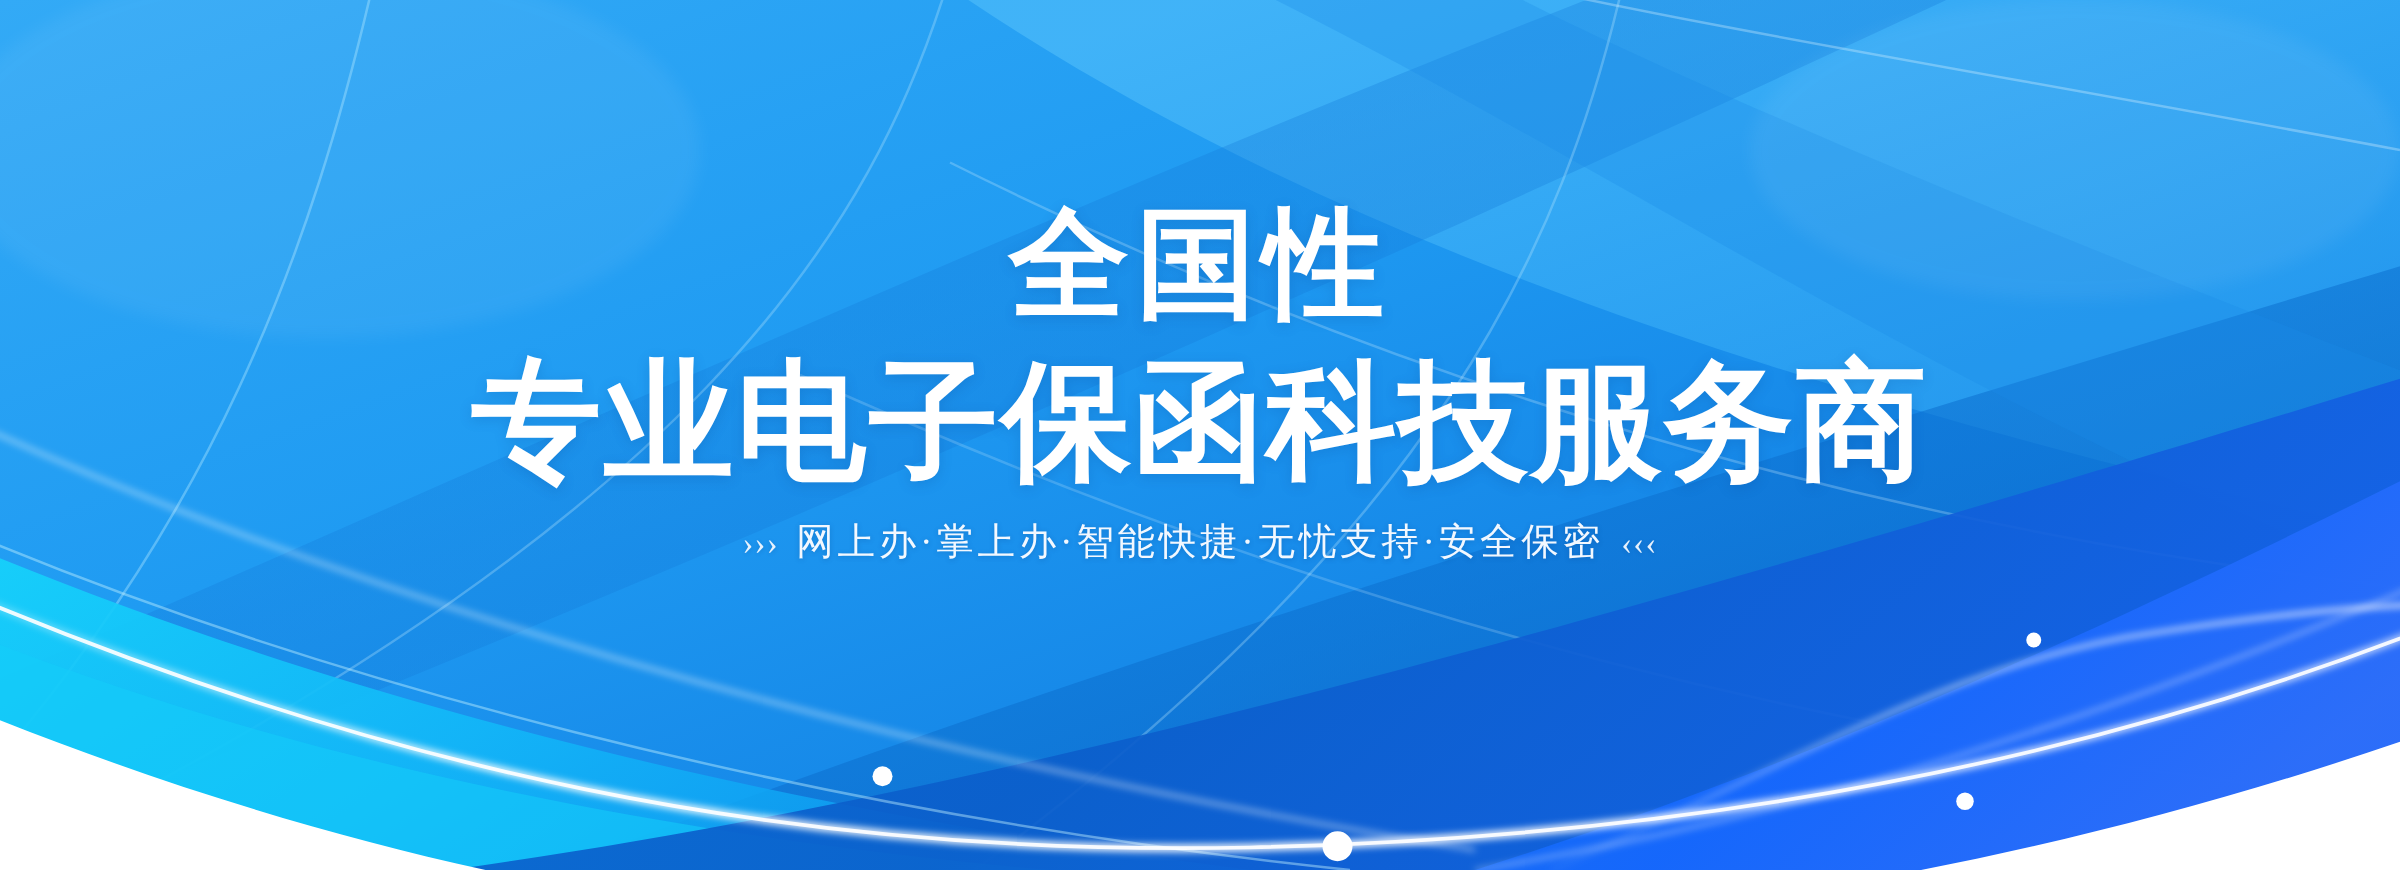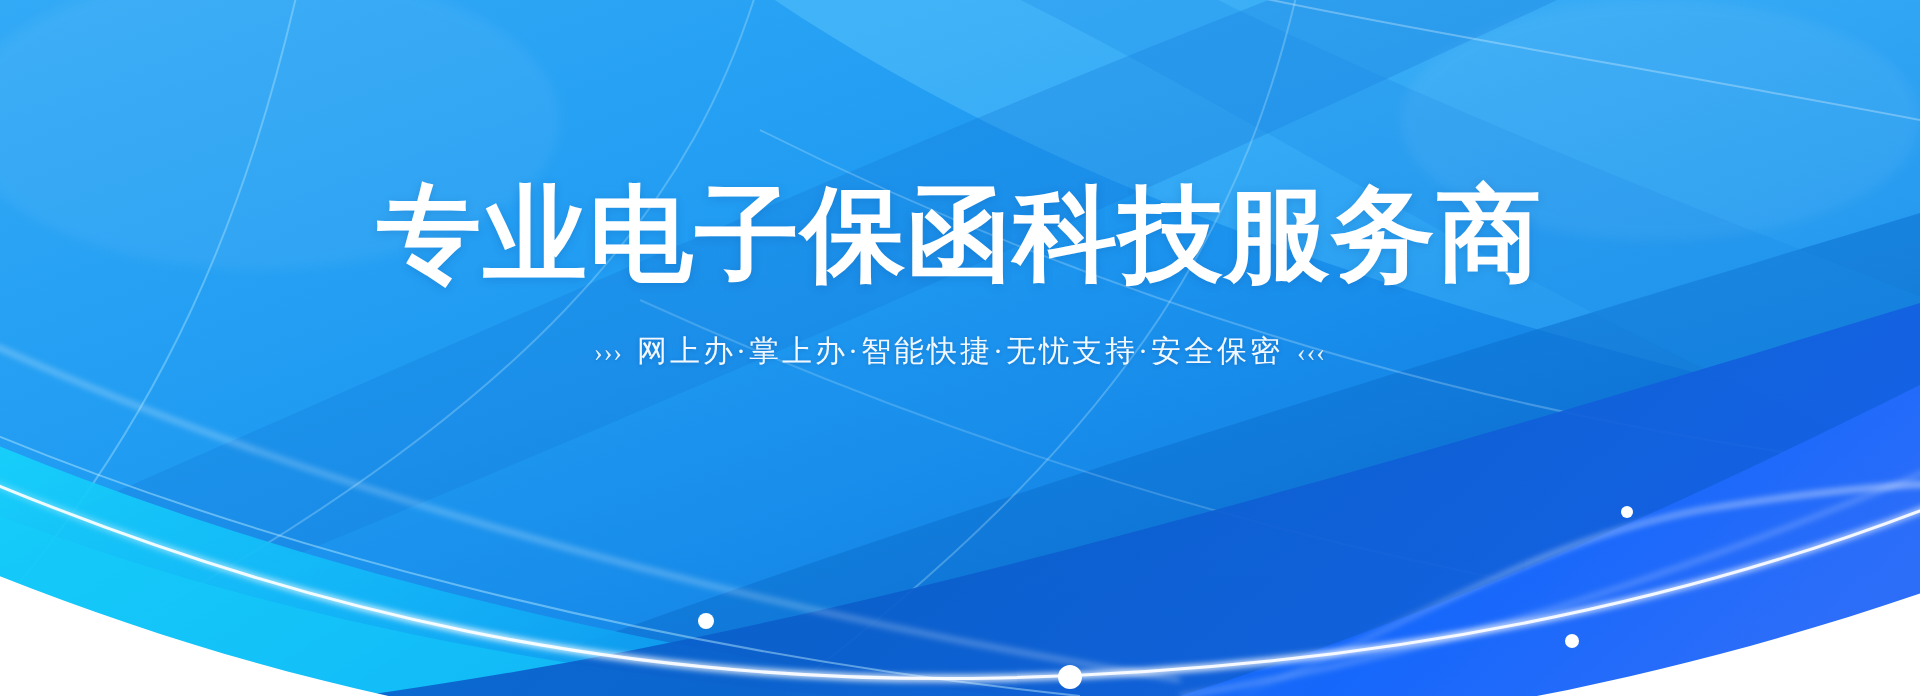--- a/index.html
+++ b/index.html
@@ -31,25 +31,25 @@
   .line1{
     font-size:96px;line-height:104px;
     letter-spacing:6px;
   }
   .line2{
     font-size:104px;line-height:116px;
     letter-spacing:2px;
     margin-top:16px;
   }
   .subtitle{
-    margin-top:38px;
+    margin-top:22px;
     color:#f2f8ff;
     font-family:"Liberation Serif", serif;
     font-size:30px;
-    line-height:42px;
+    line-height:32px;
     letter-spacing:3px;
     white-space:nowrap;
     text-shadow:0 1px 4px rgba(0,50,120,0.25);
   }
   .sub-arrow{
     font-family:"Liberation Serif", serif;
     font-size:26px;
     letter-spacing:1px;
     opacity:.95;
   }
@@ -155,20 +155,21 @@
     <circle cx="1572" cy="641" r="7" fill="#ffffff"></circle>
 
     <path d="M 1180 696 C 1400 660 1620 600 1930 470" stroke="#ffffff" stroke-opacity="0.45" stroke-width="2.5" fill="none" filter="url(#glowLine)"></path>
 
     <ellipse cx="1660" cy="120" rx="260" ry="120" fill="#ffffff" opacity="0.05" filter="url(#blurSoft)"></ellipse>
     <ellipse cx="260" cy="120" rx="300" ry="150" fill="#ffffff" opacity="0.05" filter="url(#blurSoft)"></ellipse>
   </svg>
 
   <div class="content">
     <div class="headline">
+      <div class="line1">全国性</div>
       <div class="line2">专业电子保函科技服务商</div>
     </div>
     <div class="subtitle">
       <span class="sub-arrow left">›››</span><span>网上办·掌上办·智能快捷·无忧支持·安全保密</span><span class="sub-arrow right">‹‹‹</span>
     </div>
   </div>
 
 </div>
 
 </body></html>

